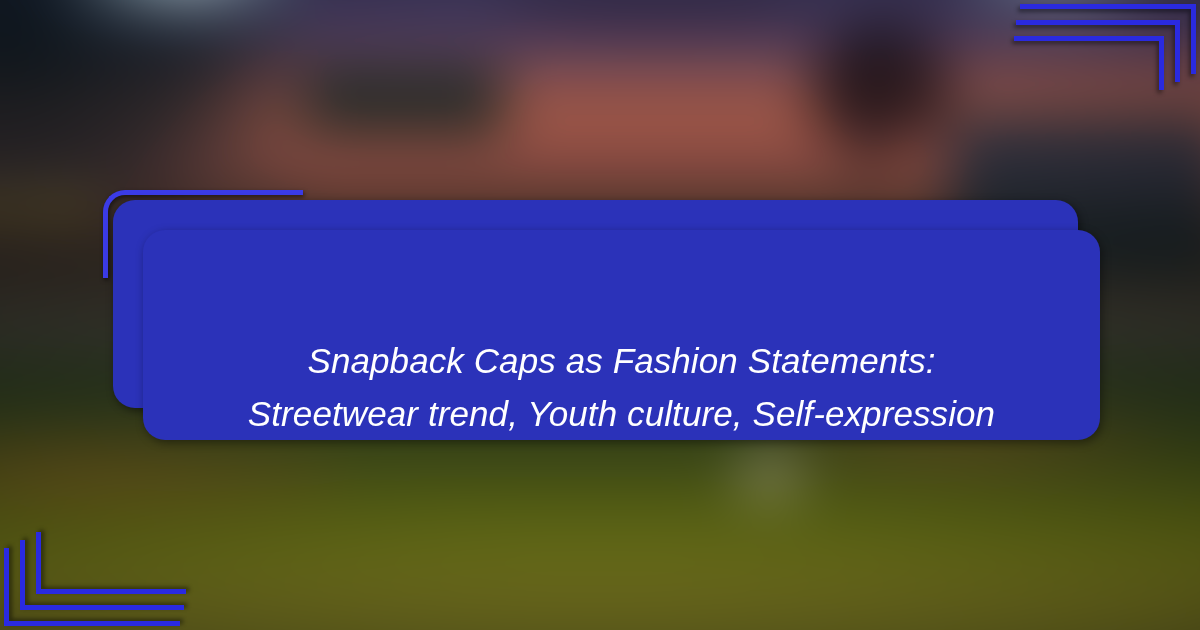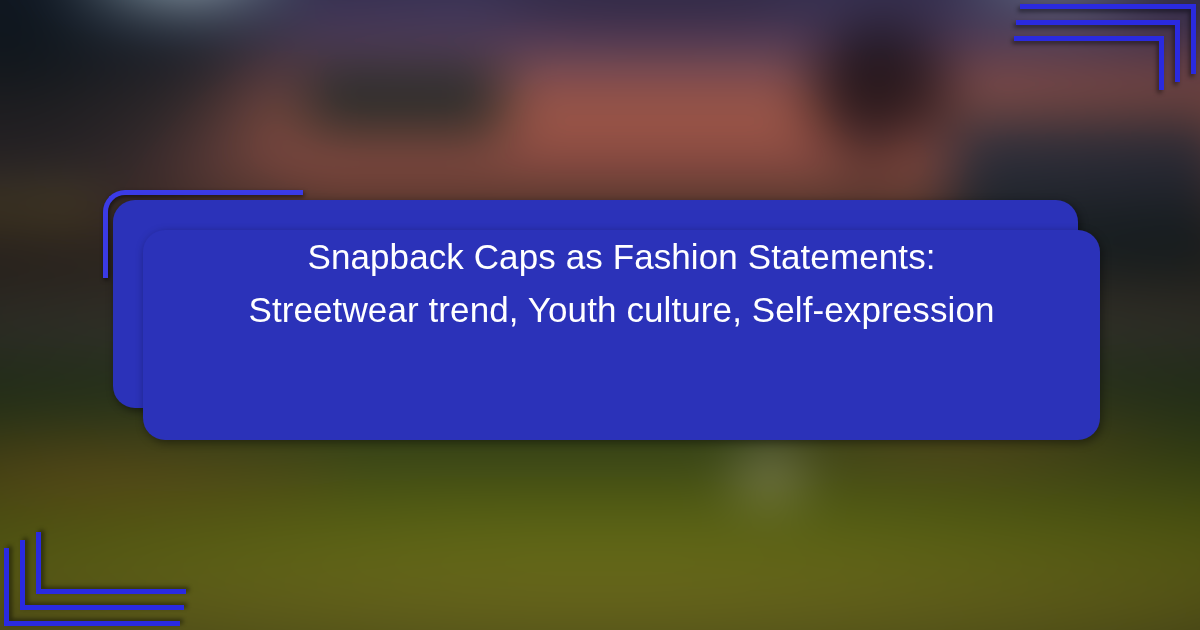--- a/index.html
+++ b/index.html
@@ -215,23 +215,24 @@
     filter:drop-shadow(2px 3px 4px rgba(0,0,0,0.45));
   }
 
   .card-front {
     position:absolute;
     left:143px; top:230px;
     width:957px; height:210px;
     background:#2b32b9;
     border-radius:22px;
     display:flex;
-    align-items:flex-start;
+    align-items:flex-end;
     justify-content:center;
     filter:drop-shadow(2px 3px 5px rgba(0,0,0,0.40));
+    font-style:italic;
   }
 
   .card-title {
     width:800px;
     text-align:center;
     color:#ffffff;
     font-family:"Liberation Sans", sans-serif;
     font-size:35px;
     font-weight:400;
     line-height:1.52;

